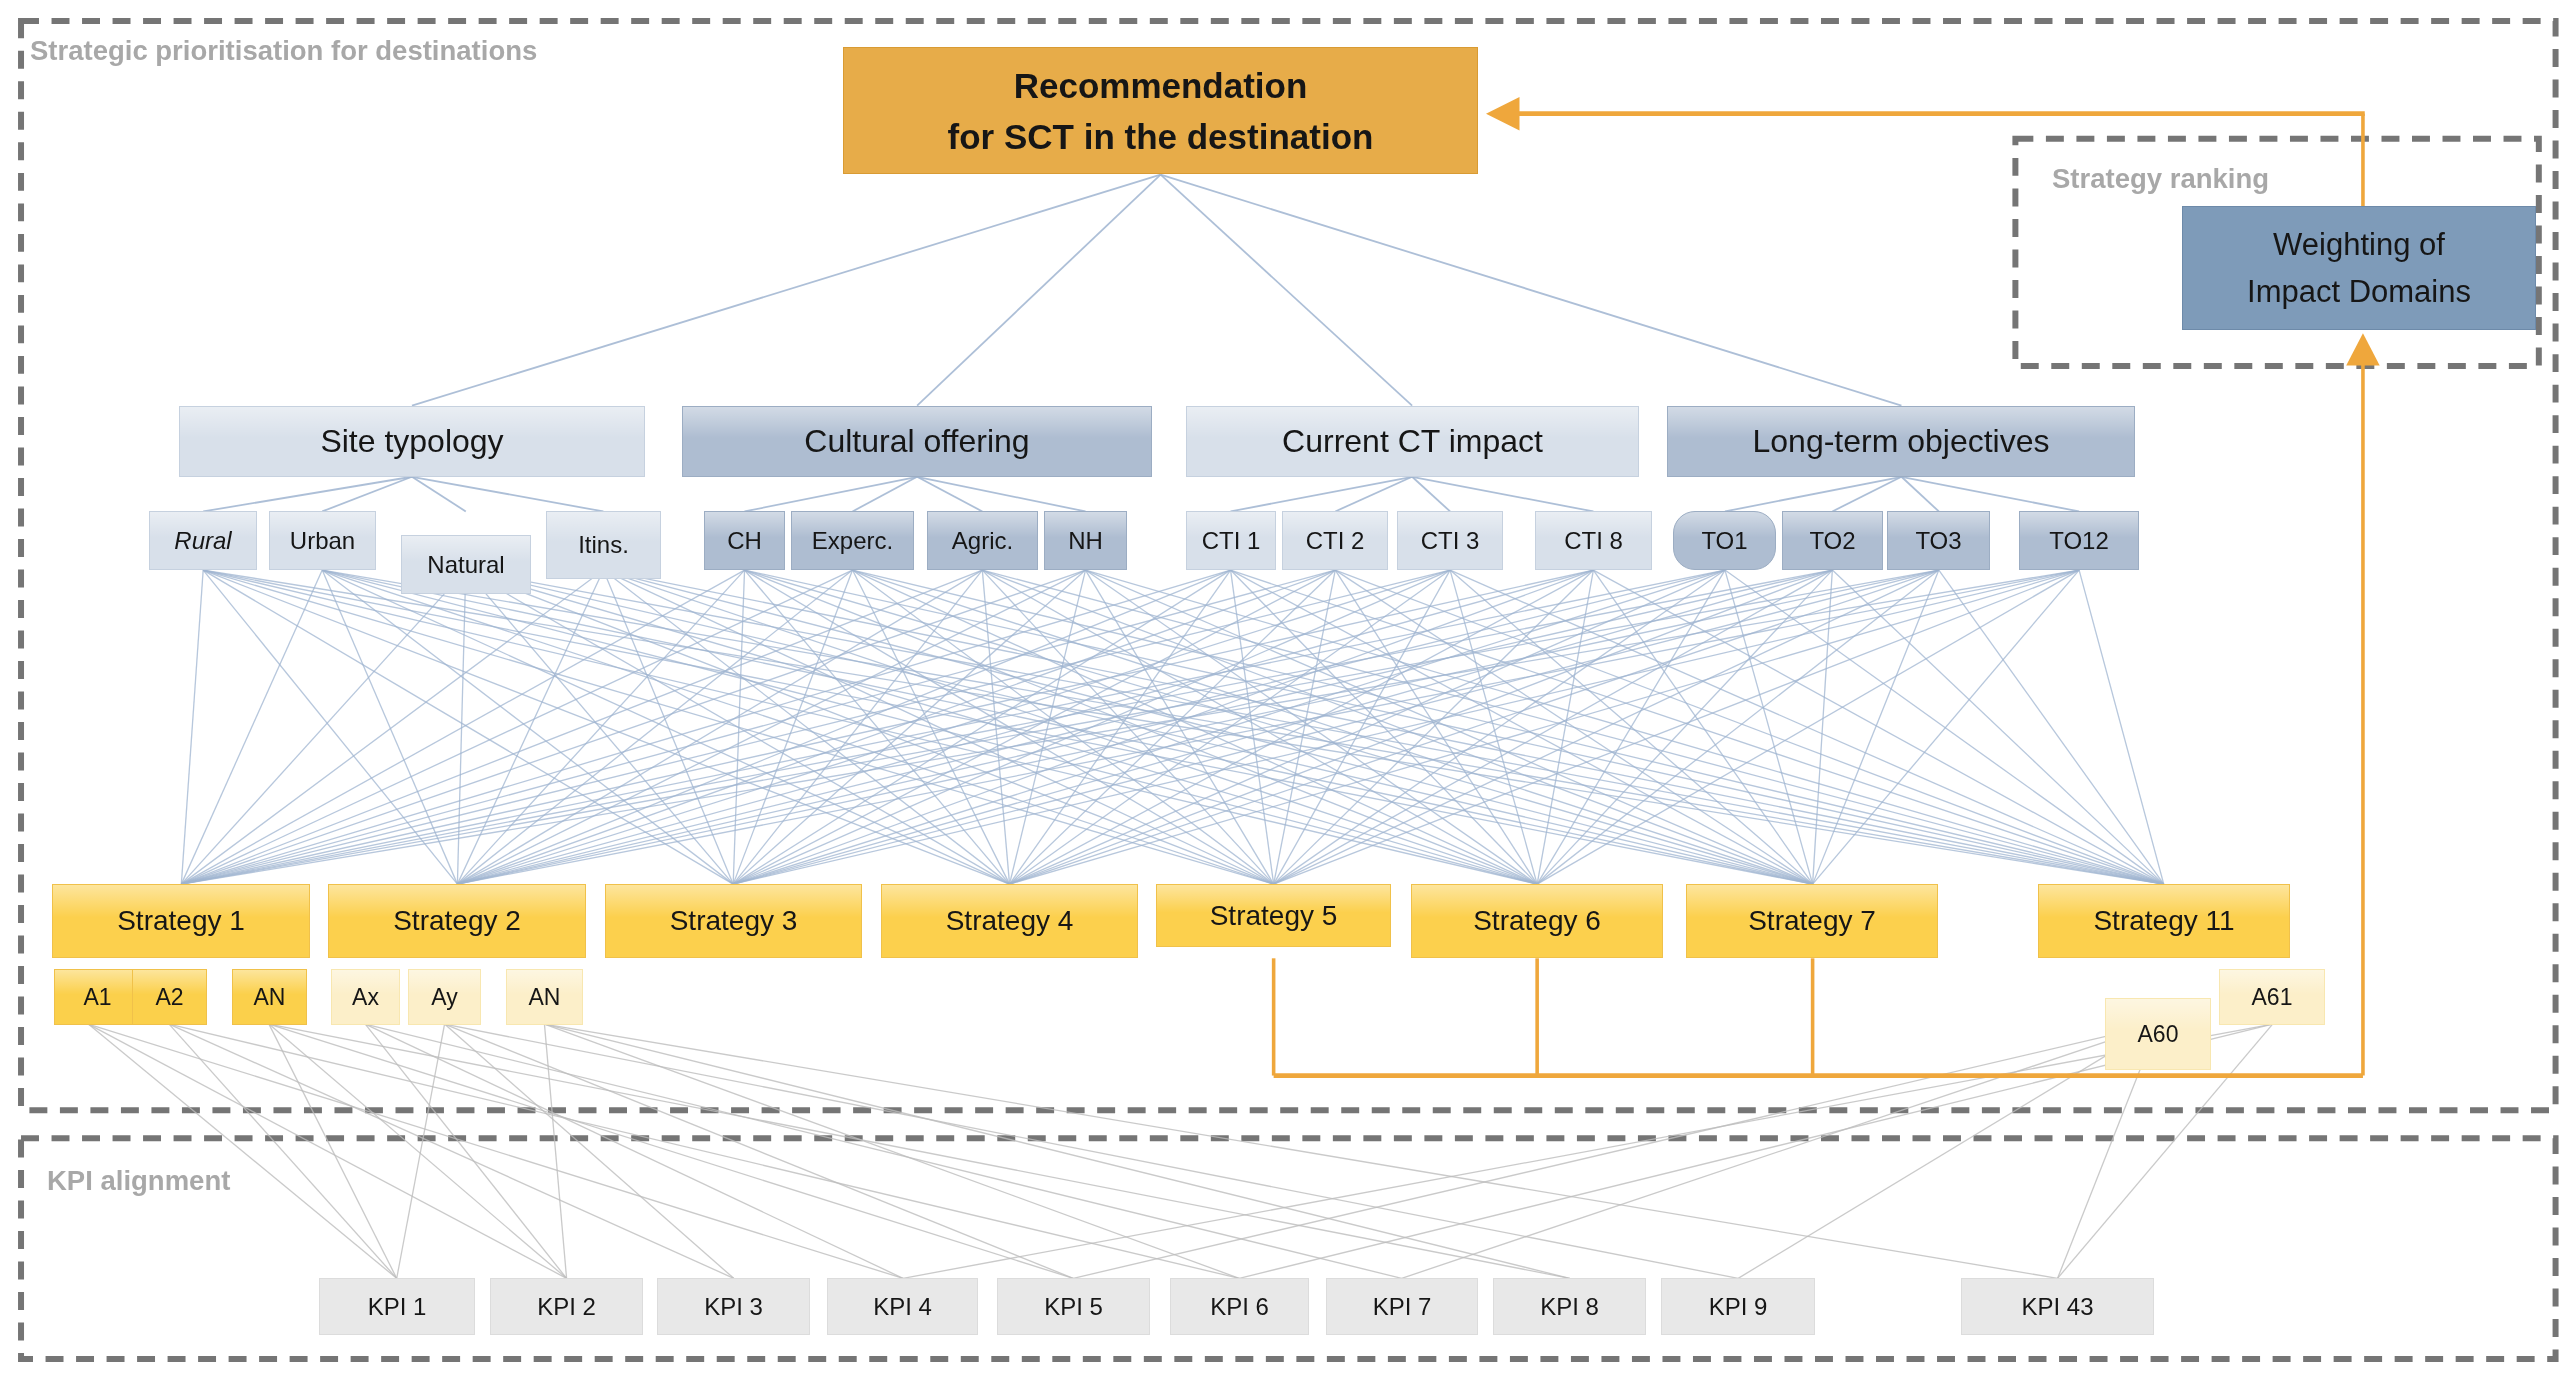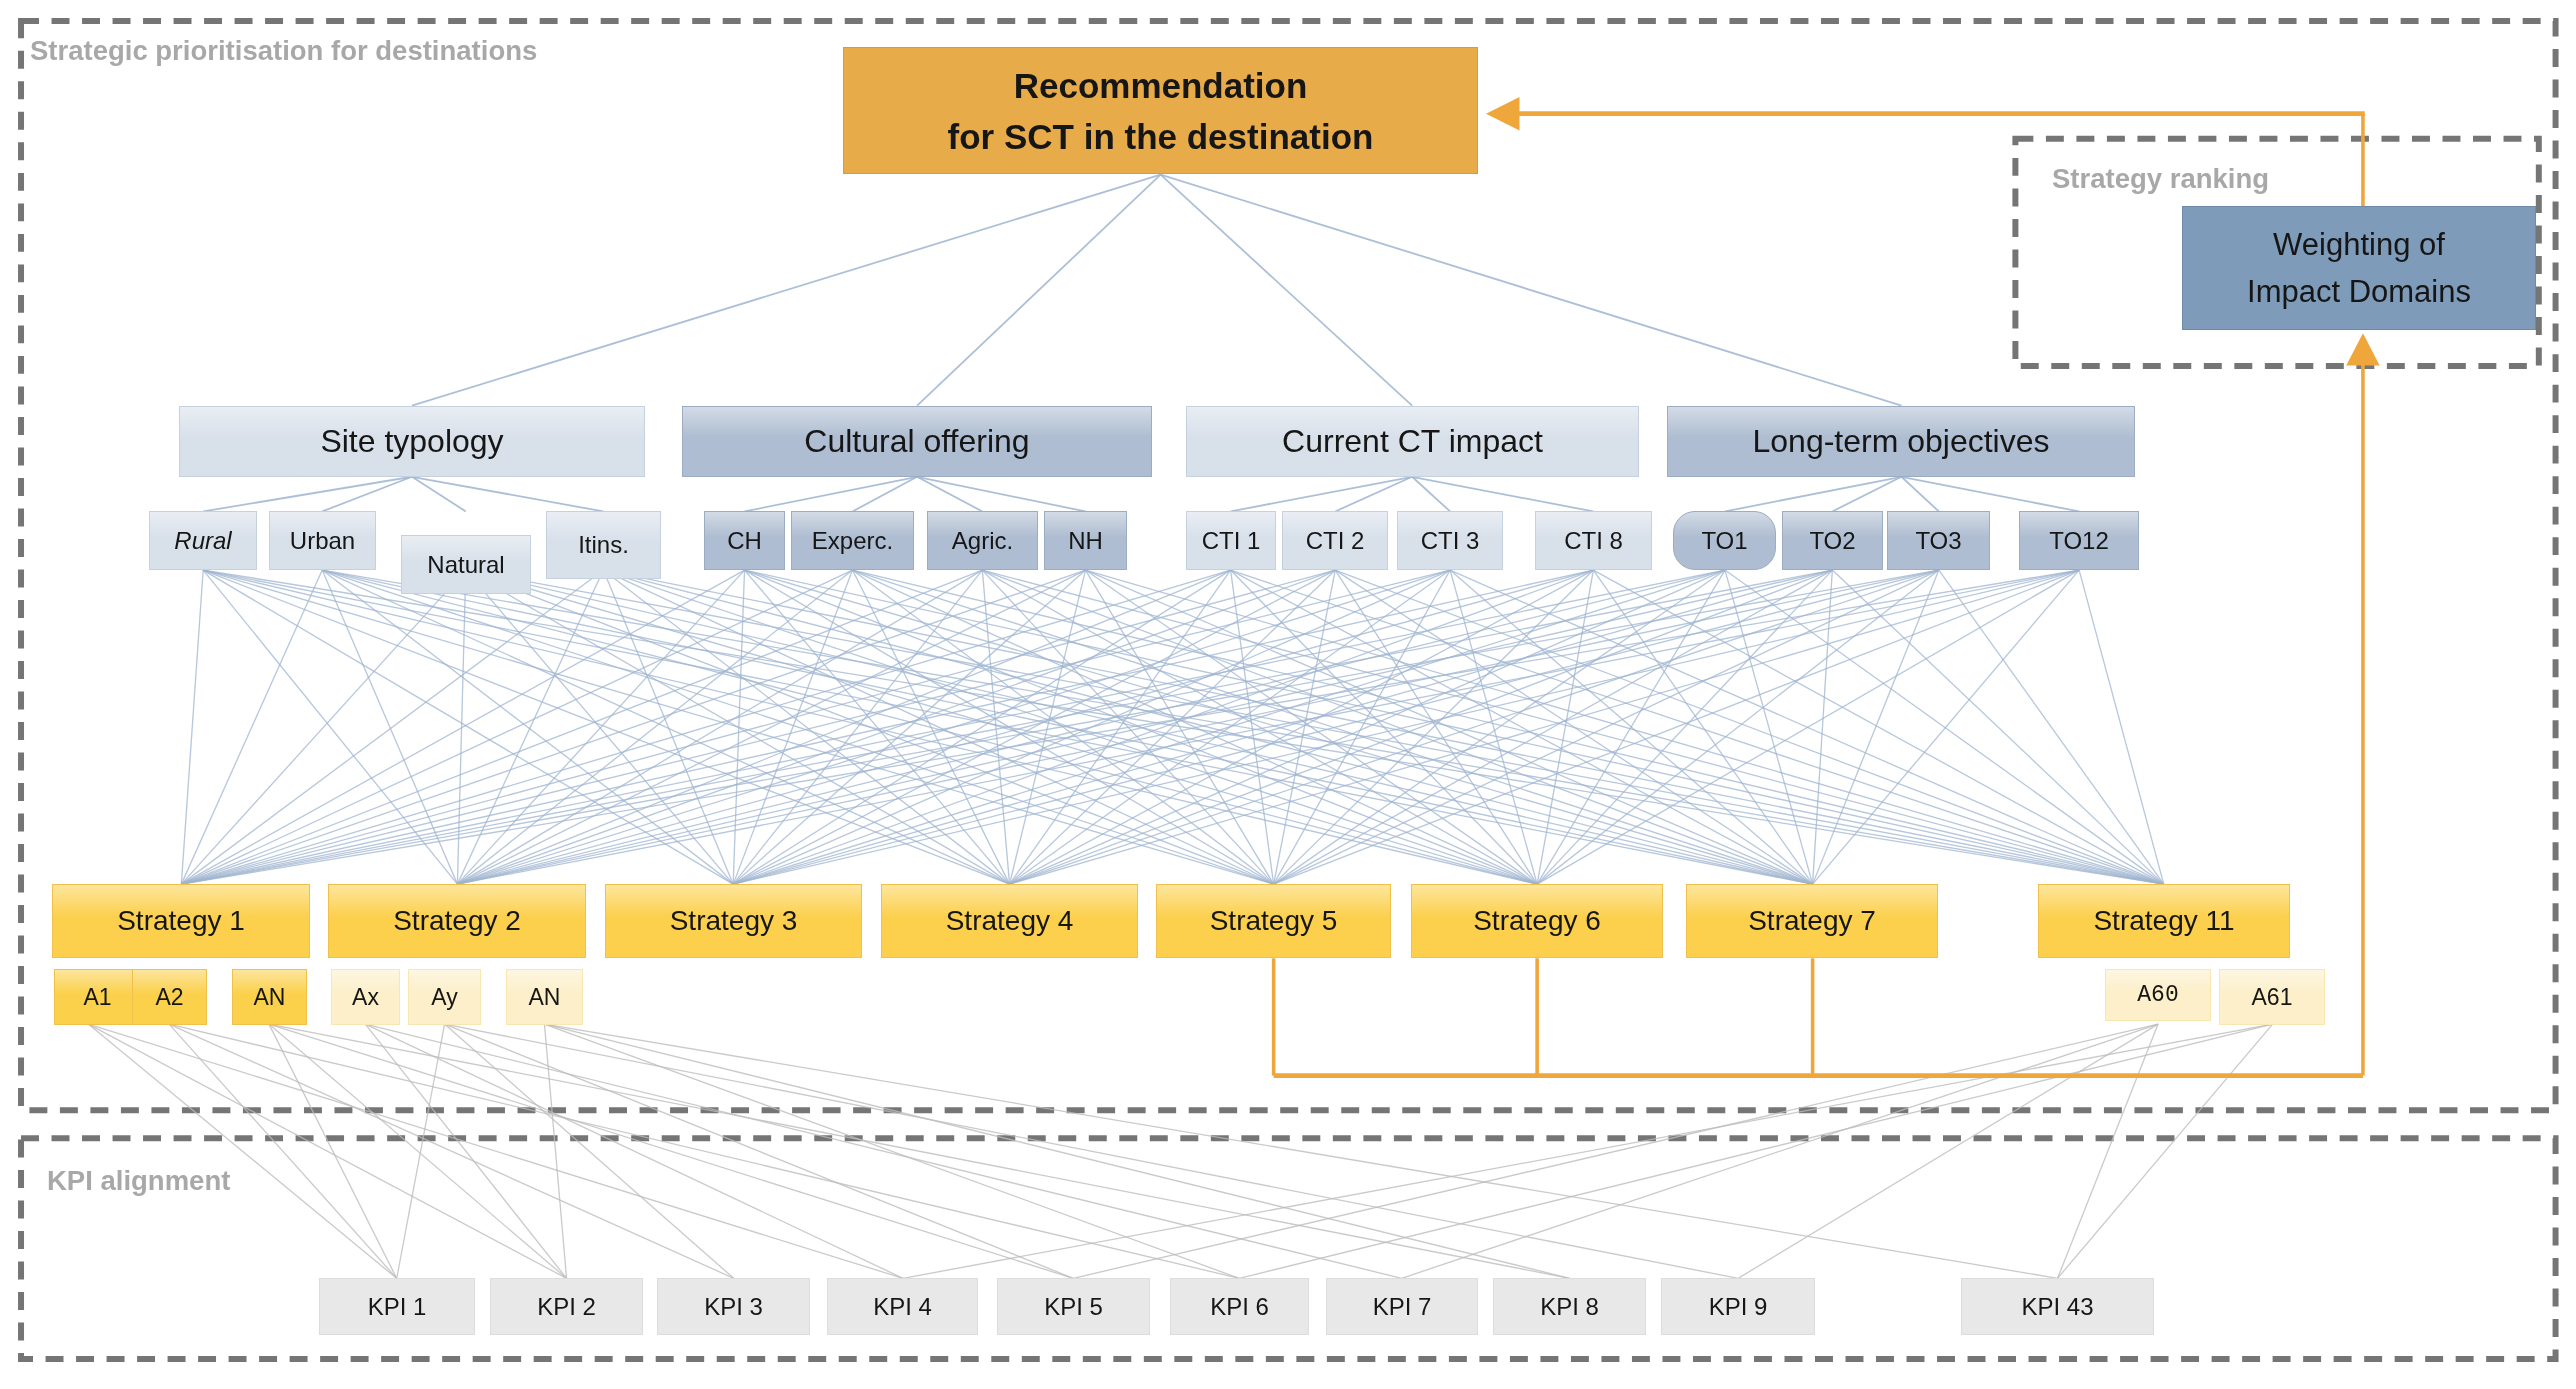--- a/index.html
+++ b/index.html
@@ -311,21 +311,21 @@
     </div>
     <div class="node strategy sheen" style="left: 328px; top: 884px; width: 258px; height: 74px;">
       <span>Strategy 2</span>
     </div>
     <div class="node strategy sheen" style="left: 605px; top: 884px; width: 257px; height: 74px;">
       <span>Strategy 3</span>
     </div>
     <div class="node strategy sheen" style="left: 881px; top: 884px; width: 257px; height: 74px;">
       <span>Strategy 4</span>
     </div>
-    <div class="node strategy sheen" style="left: 1156px; top: 884px; width: 235px; height: 74px;">
+    <div class="node strategy sheen" style="left: 1156px; top: 884px; width: 235px; height: 63px;">
       <span>Strategy 5</span>
     </div>
     <div class="node strategy sheen" style="left: 1411px; top: 884px; width: 252px; height: 74px;">
       <span>Strategy 6</span>
     </div>
     <div class="node strategy sheen" style="left: 1686px; top: 884px; width: 252px; height: 74px;">
       <span>Strategy 7</span>
     </div>
     <div class="node strategy sheen" style="left: 2038px; top: 884px; width: 252px; height: 74px;">
       <span>Strategy 11</span>
@@ -341,21 +341,21 @@
     </div>
     <div class="node activity sheen activity-pale" style="left: 331px; top: 969px; width: 69px; height: 56px;">
       <span>Ax</span>
     </div>
     <div class="node activity sheen activity-pale" style="left: 408px; top: 969px; width: 73px; height: 56px;">
       <span>Ay</span>
     </div>
     <div class="node activity sheen activity-pale" style="left: 506px; top: 969px; width: 77px; height: 56px;">
       <span>AN</span>
     </div>
-    <div class="node activity sheen activity-pale" style="left: 2105px; top: 969px; width: 106px; height: 52px; font-family: Liberation Mono, monospace;">
+    <div class="node activity sheen activity-pale" style="left: 2105px; top: 998px; width: 106px; height: 72px;">
       <span>A60</span>
     </div>
     <div class="node activity sheen activity-pale" style="left: 2219px; top: 969px; width: 106px; height: 56px;">
       <span>A61</span>
     </div>
     <div class="node kpi" style="left: 319px; top: 1278px; width: 156px; height: 57px;">
       <span>KPI 1</span>
     </div>
     <div class="node kpi" style="left: 490px; top: 1278px; width: 153px; height: 57px;">
       <span>KPI 2</span>

